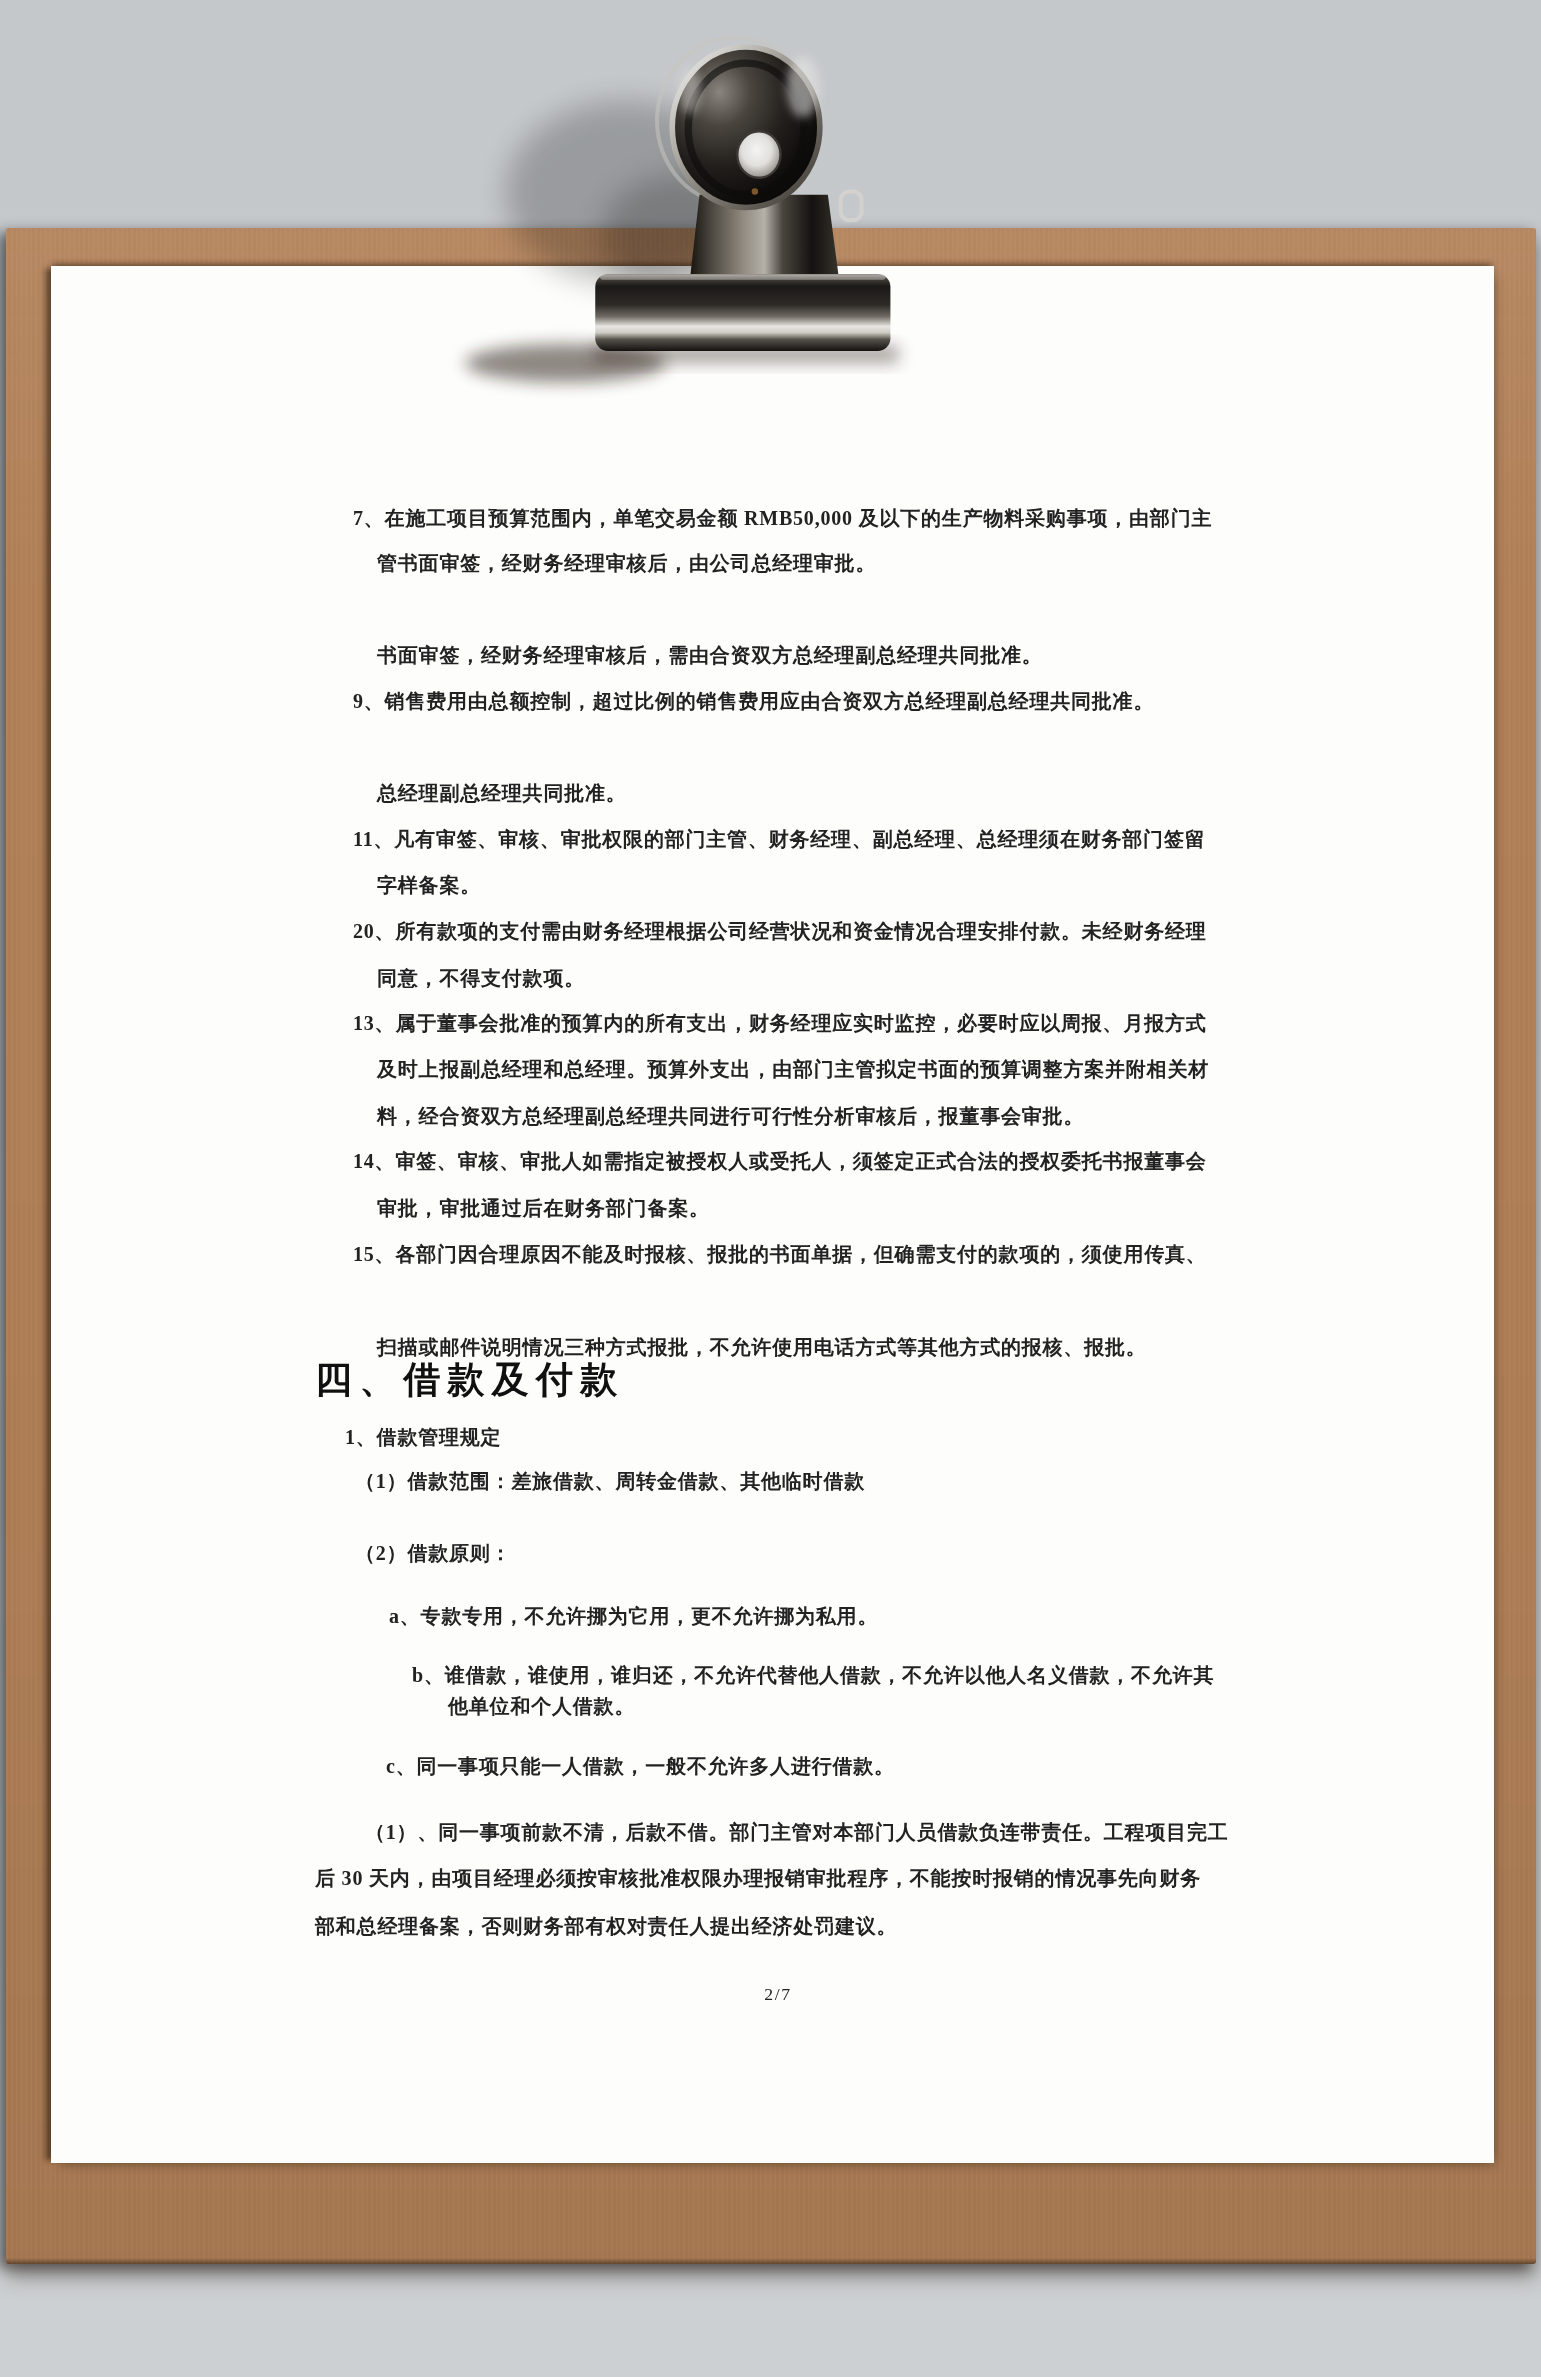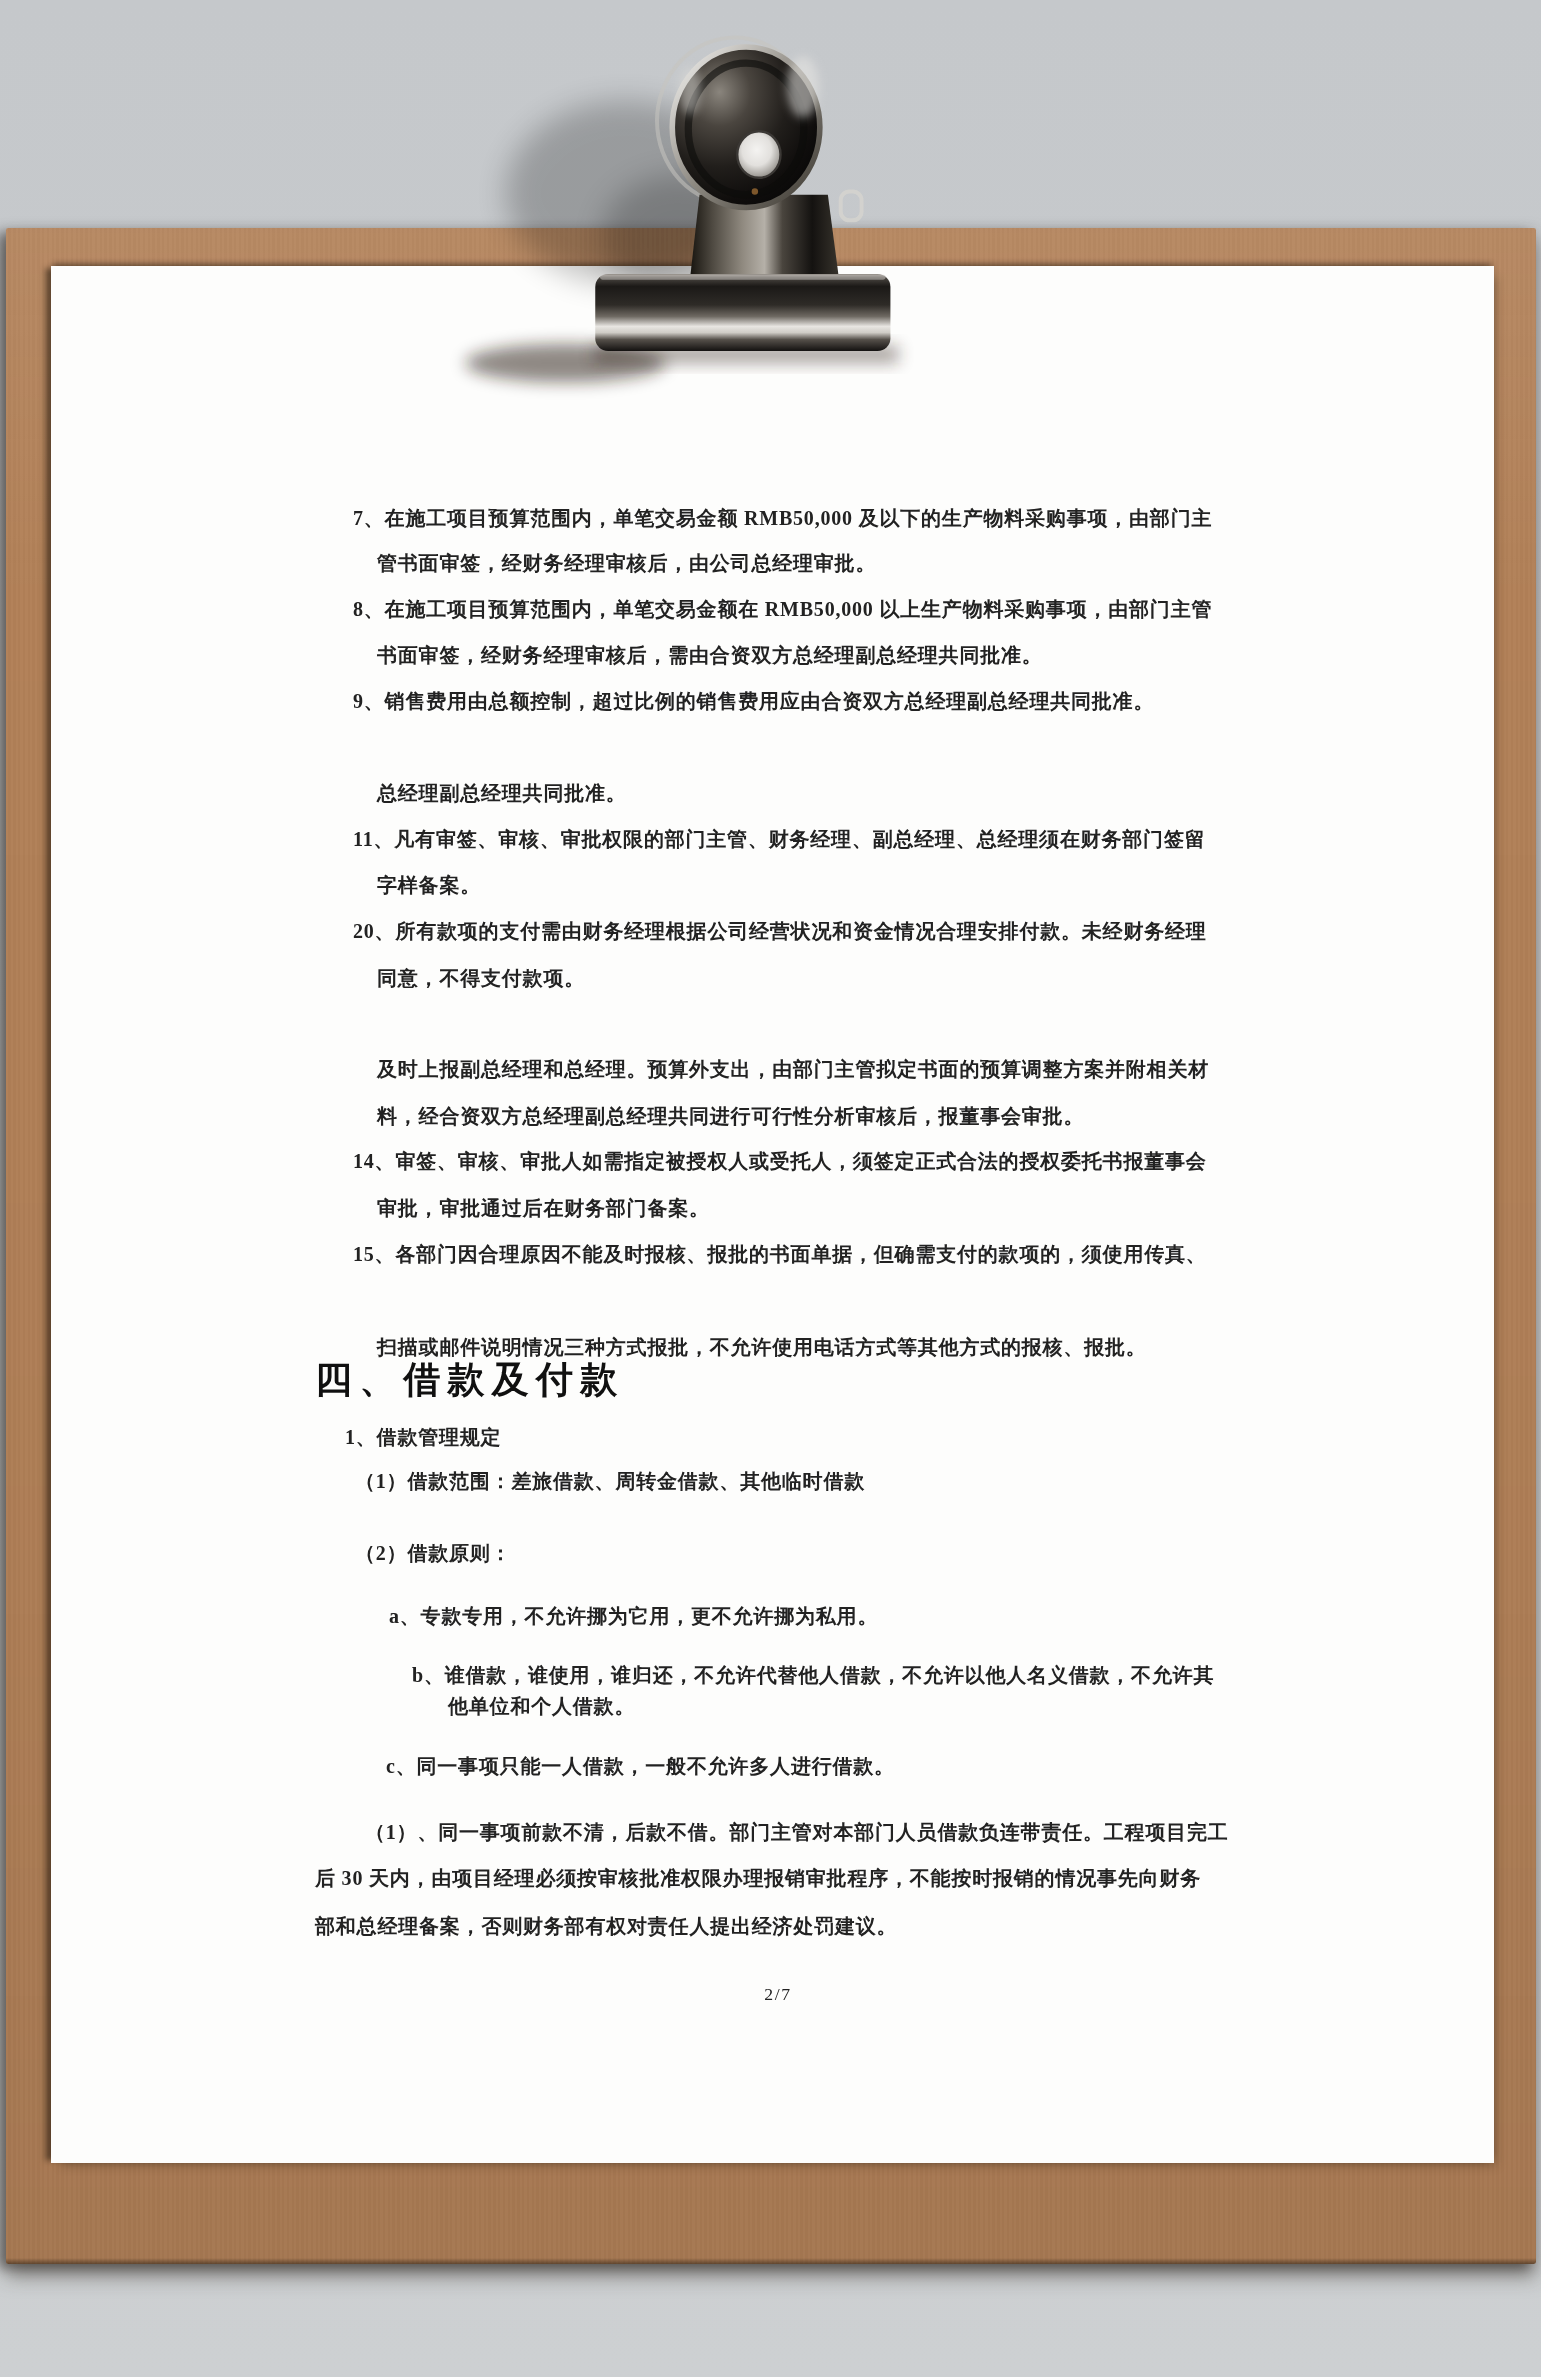--- a/index.html
+++ b/index.html
@@ -56,28 +56,28 @@
 
 <div class="scene">
 
   <div class="board"></div>
 
   <div class="paper"></div>
 
   <div id="text-layer">
       <div class="line" style="left: 353px; top: 506px;">7、在施工项目预算范围内，单笔交易金额 RMB50,000 及以下的生产物料采购事项，由部门主</div>
       <div class="line" style="left: 377px; top: 551px;">管书面审签，经财务经理审核后，由公司总经理审批。</div>
-      <div class="line" style="left: 353px; top: 597px;">8、在施工项目预算范围内，单笔交易金额在 RMB50,000 以上生产物料采购事项，由部门主管</div>
       <div class="line" style="left: 377px; top: 643px;">书面审签，经财务经理审核后，需由合资双方总经理副总经理共同批准。</div>
       <div class="line" style="left: 353px; top: 689px;">9、销售费用由总额控制，超过比例的销售费用应由合资双方总经理副总经理共同批准。</div>
       <div class="line" style="left: 377px; top: 781px;">总经理副总经理共同批准。</div>
       <div class="line" style="left: 353px; top: 827px;">11、凡有审签、审核、审批权限的部门主管、财务经理、副总经理、总经理须在财务部门签留</div>
       <div class="line" style="left: 377px; top: 873px;">字样备案。</div>
       <div class="line" style="left: 353px; top: 919px;">20、所有款项的支付需由财务经理根据公司经营状况和资金情况合理安排付款。未经财务经理</div>
       <div class="line" style="left: 377px; top: 966px;">同意，不得支付款项。</div>
+      <div class="line" style="left: 353px; top: 1011px;">13、属于董事会批准的预算内的所有支出，财务经理应实时监控，必要时应以周报、月报方式</div>
       <div class="line" style="left: 377px; top: 1057px;">及时上报副总经理和总经理。预算外支出，由部门主管拟定书面的预算调整方案并附相关材</div>
       <div class="line" style="left: 377px; top: 1104px;">料，经合资双方总经理副总经理共同进行可行性分析审核后，报董事会审批。</div>
       <div class="line" style="left: 353px; top: 1149px;">14、审签、审核、审批人如需指定被授权人或受托人，须签定正式合法的授权委托书报董事会</div>
       <div class="line" style="left: 377px; top: 1196px;">审批，审批通过后在财务部门备案。</div>
       <div class="line" style="left: 353px; top: 1242px;">15、各部门因合理原因不能及时报核、报批的书面单据，但确需支付的款项的，须使用传真、</div>
       <div class="line" style="left: 377px; top: 1287px; margin-top: 48px;">扫描或邮件说明情况三种方式报批，不允许使用电话方式等其他方式的报核、报批。</div>
       <div class="line heading" style="left: 315px; top: 1359px;">四、借款及付款</div>
       <div class="line" style="left: 345px; top: 1425px;">1、借款管理规定</div>
       <div class="line" style="left: 355px; top: 1469px;">（1）借款范围：差旅借款、周转金借款、其他临时借款</div>
       <div class="line" style="left: 355px; top: 1541px;">（2）借款原则：</div>

